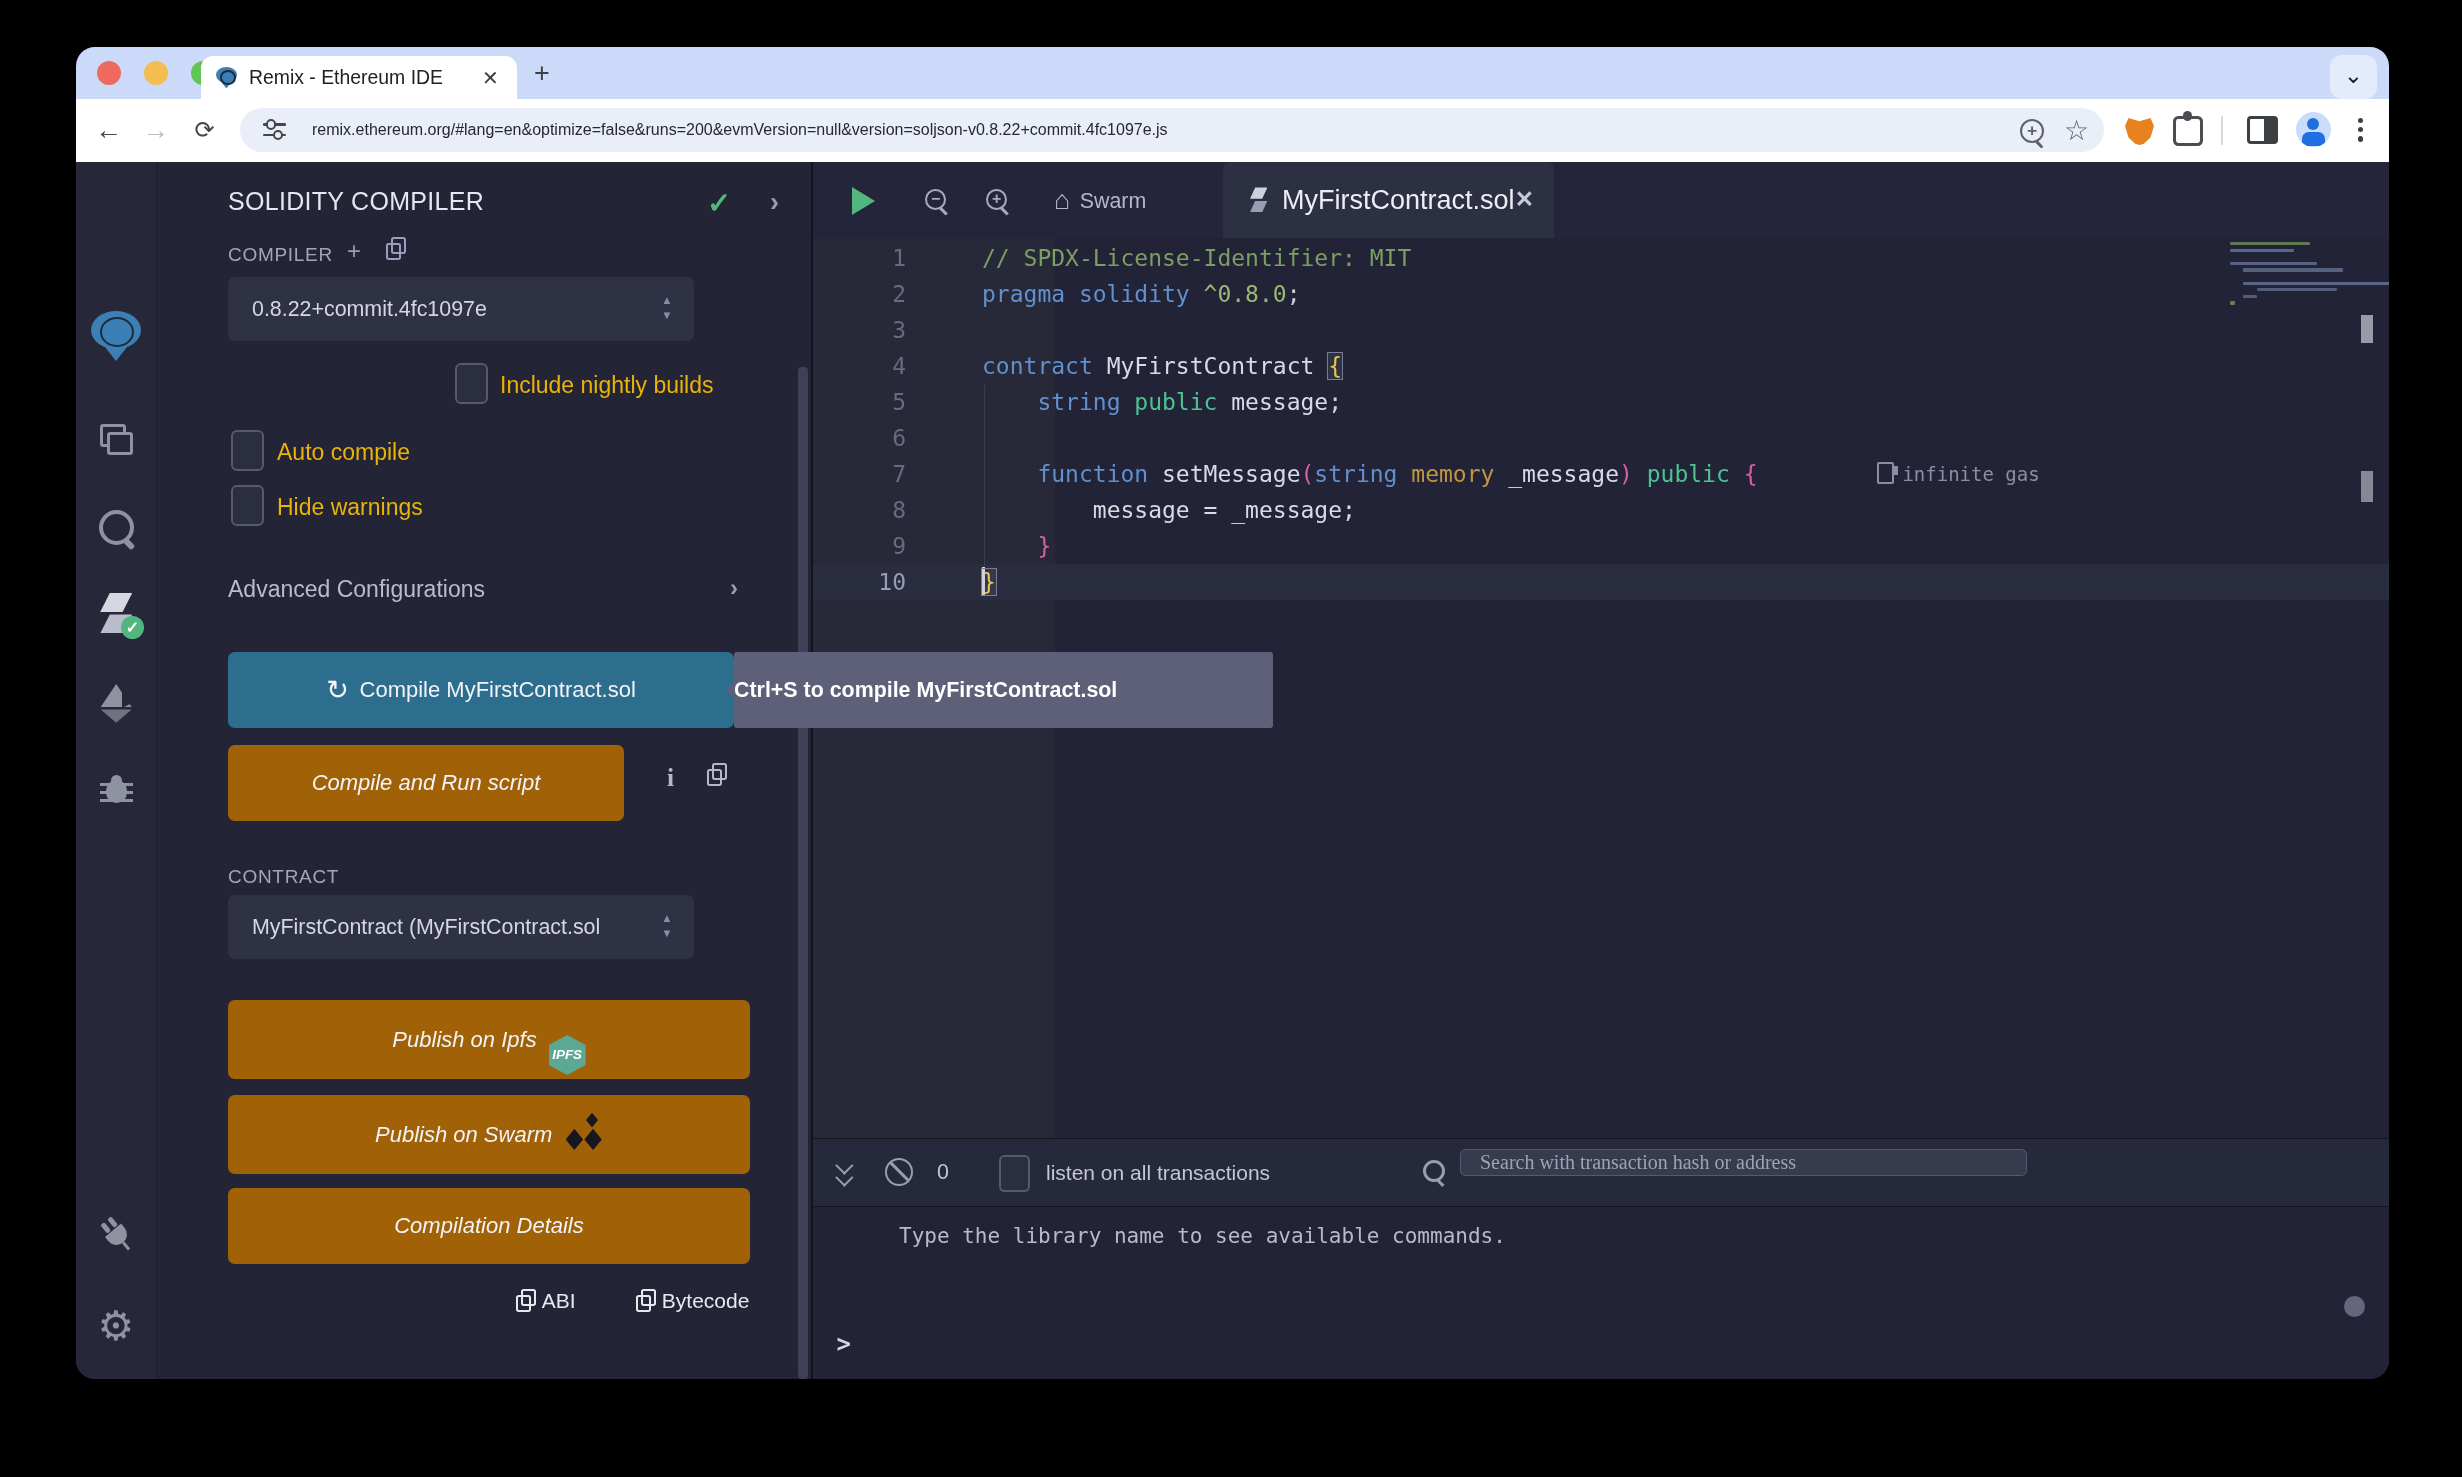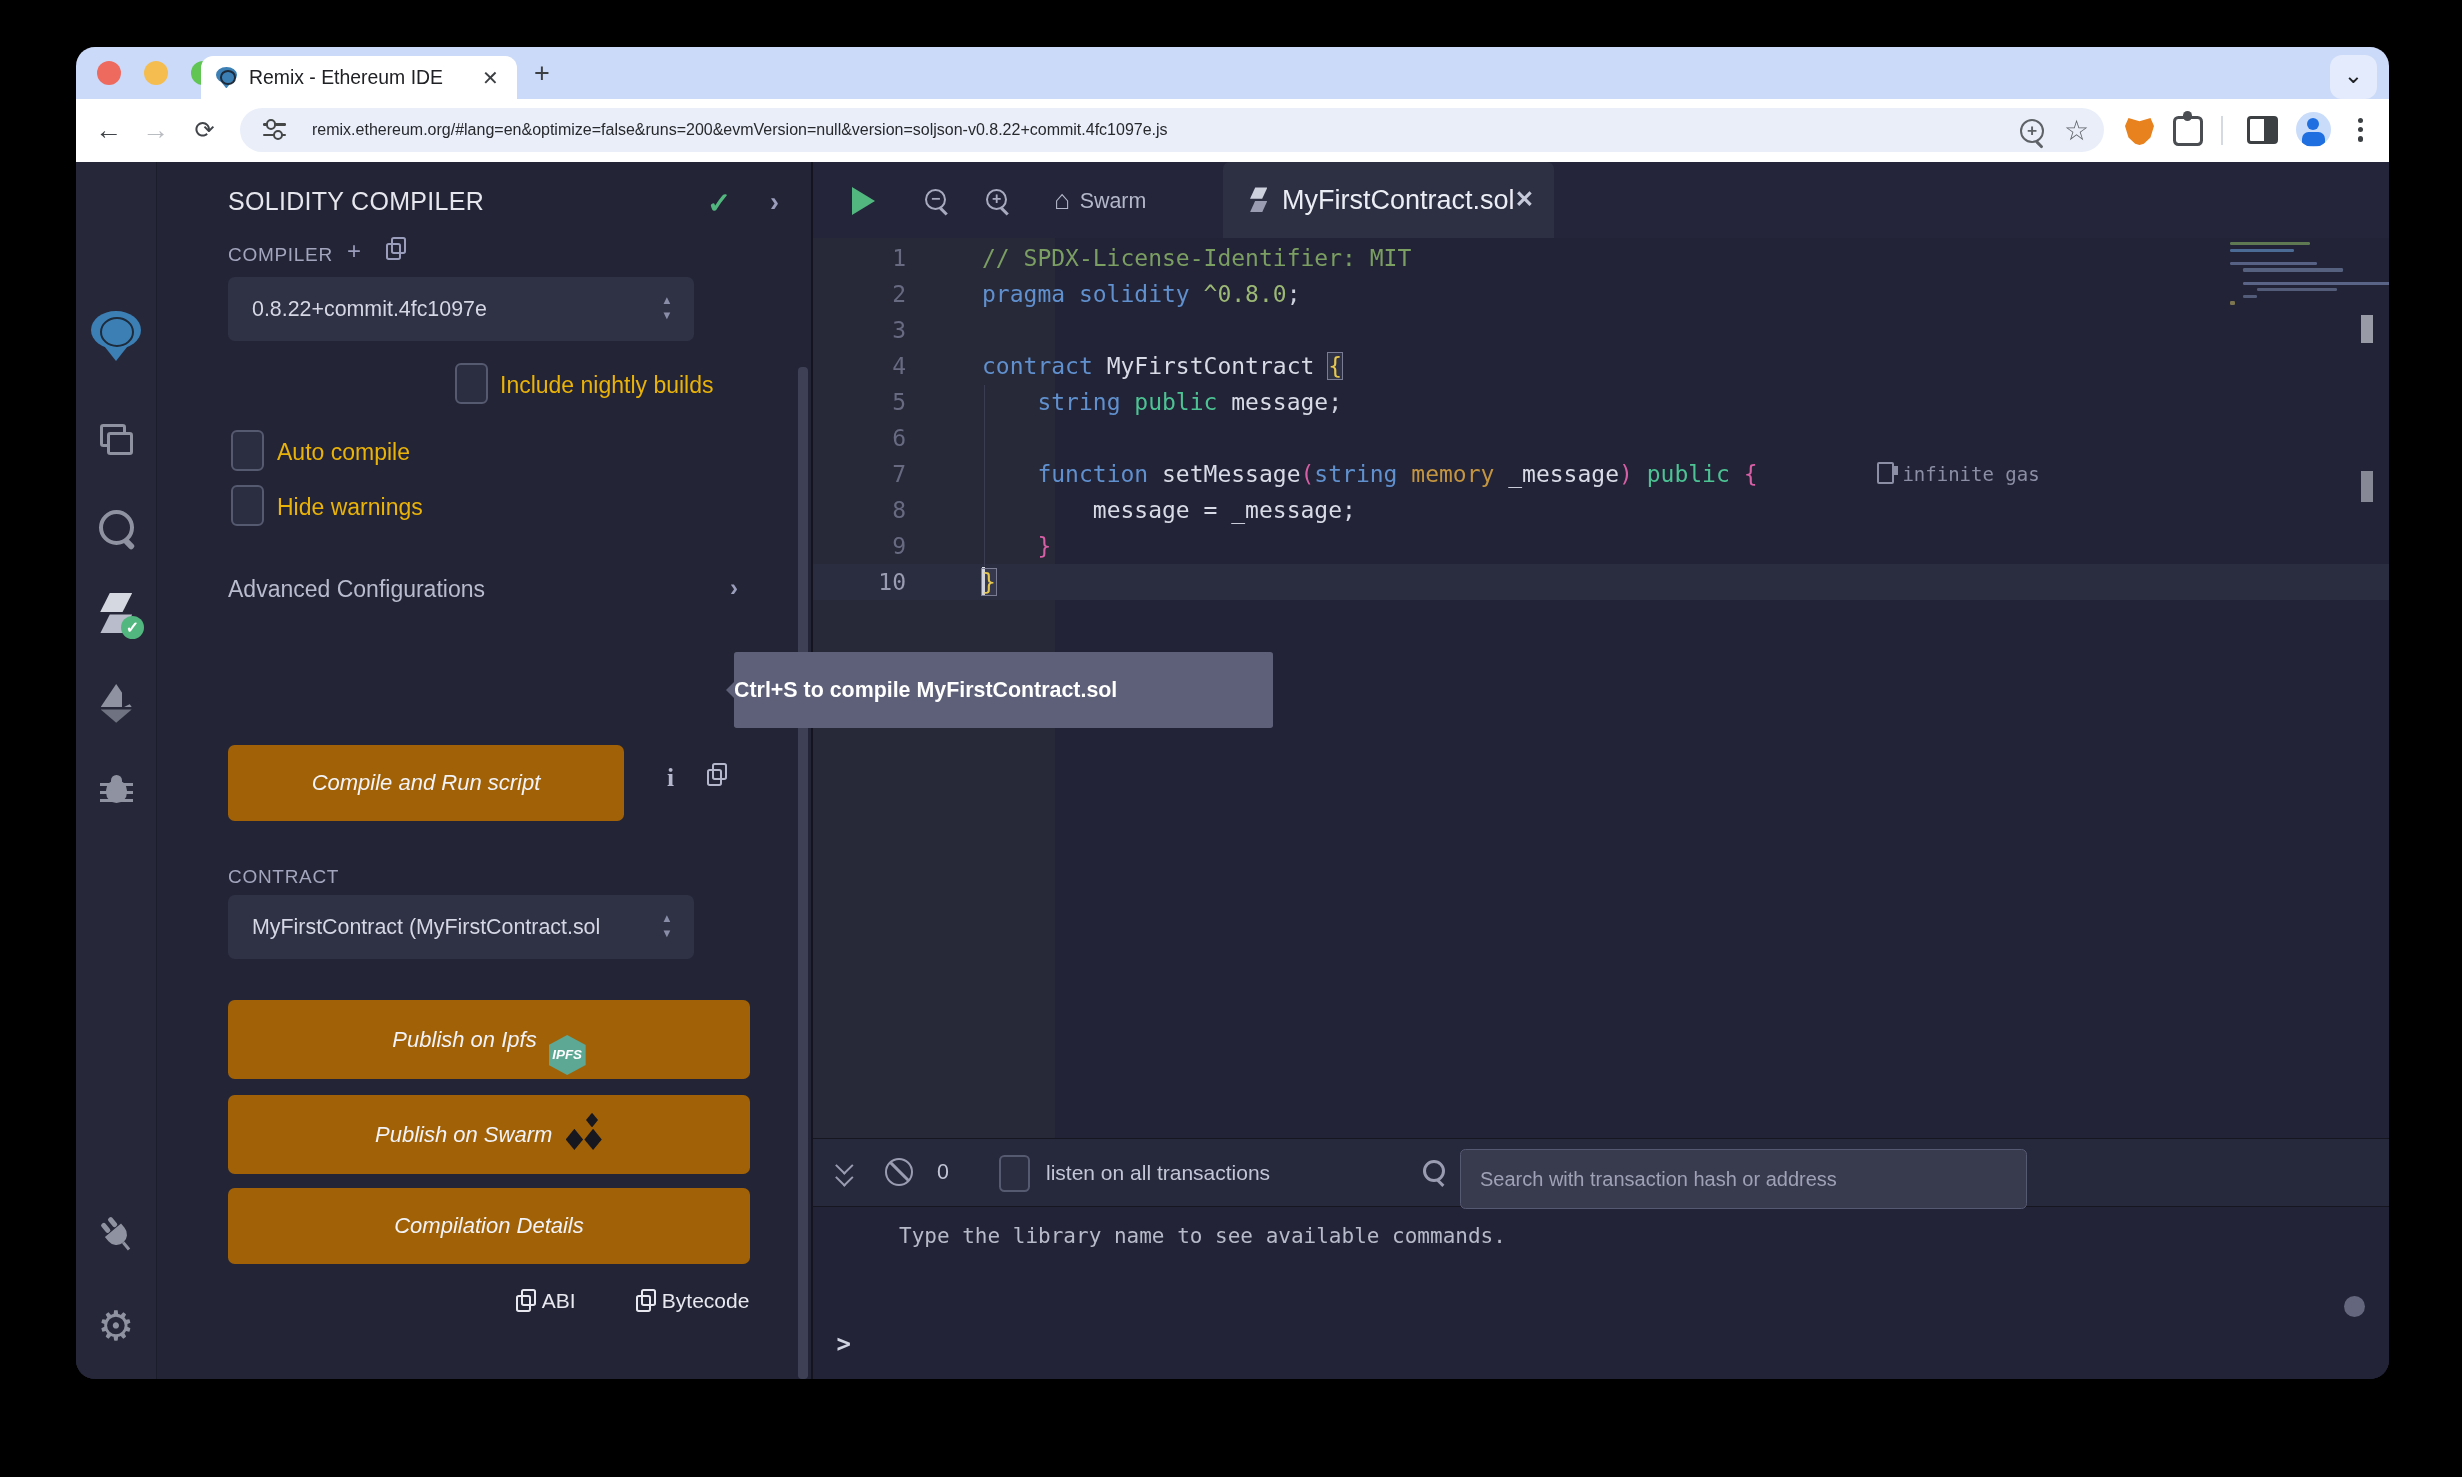--- a/index.html
+++ b/index.html
@@ -130,21 +130,21 @@
   .dblchev{position:absolute;left:25.4px;top:20px;width:16px;height:27px;}
   .dblchev i{position:absolute;left:0;width:10.7px;height:10.7px;border-right:2.7px solid #9a9db2;border-bottom:2.7px solid #9a9db2;transform:rotate(45deg);}
   .dblchev i:first-child{top:0}.dblchev i:last-child{top:12px}
   .blockico{position:absolute;left:72px;top:19px;width:24px;height:24px;border:2.7px solid #9a9db2;border-radius:50%;}
   .blockico::after{content:"";position:absolute;left:-1.3px;top:10px;width:27px;height:2.7px;background:#9a9db2;transform:rotate(45deg);}
   .termcount{position:absolute;left:124px;top:0;height:67px;line-height:67px;font-size:21.4px;color:#c3c6d6;}
   .termcb{position:absolute;left:186px;top:16px;width:27px;height:33px;background:#2b2d40;border:2px solid #565a70;border-radius:5.4px;}
   .termlabel{position:absolute;left:233px;top:0;height:67px;line-height:67px;font-size:21px;color:#c3c6d6;white-space:nowrap;}
   .termlens{position:absolute;left:610px;top:21.4px;width:16px;height:16px;border:3.3px solid #9a9db2;border-radius:50%;}
   .termlens::after{content:"";position:absolute;left:13.4px;top:16px;width:3.3px;height:8px;background:#9a9db2;transform:rotate(-45deg);}
-  #termsearch{position:absolute;left:647px;top:10px;width:567px;height:60px;background:#383a4e;border:1.3px solid #565972;border-radius:5.4px;color:#cfd2e2;font-size:20px;padding:8px 19px;outline:none;font-family:Liberation Sans, sans-serif;box-sizing:border-box;}
+  #termsearch{position:absolute;left:647px;top:10px;width:567px;height:27px;background:#383a4e;border:1.3px solid #565972;border-radius:5.4px;color:#cfd2e2;font-size:20px;padding:8px 19px;outline:none;font-family:Liberation Serif, serif;box-sizing:border-box;}
   #termsearch::placeholder{color:#9fa2b6;}
   .termhint{position:absolute;left:86px;top:85px;font-family:"DejaVu Sans Mono",monospace;font-size:21px;color:#b7bac9;white-space:pre;}
   .termprompt{position:absolute;left:23.4px;top:191px;font-family:"DejaVu Sans Mono",monospace;font-size:24px;color:#d0d3e0;font-weight:bold;}
   .termdot{position:absolute;left:1531px;top:157px;width:21.4px;height:21.4px;border-radius:50%;background:#63667c;}
 </style>
 </head>
 <body>
 
 <div id="window">
 
@@ -237,20 +237,23 @@
 
       <div class="cb" style="left:74px;top:268px"></div>
       <div class="cblabel" style="left:120px;top:277px">Auto compile</div>
 
       <div class="cb" style="left:74px;top:323px"></div>
       <div class="cblabel" style="left:120px;top:332px">Hide warnings</div>
 
       <div style="position:absolute;left:71px;top:414px;font-size:23px;color:#b9bcce">Advanced Configurations</div>
       <div class="pchev" style="left:573px;top:412px;font-size:24px">›</div>
 
+      <div class="btn teal" style="top:490px;width:506px;height:76px;line-height:76px">
+        <span style="font-size:27px;vertical-align:-2px;margin-right:10.7px">↻</span><span>Compile MyFirstContract.sol</span>
+      </div>
 
       <div class="btn gray" style="top:583px;width:396px;height:76px;line-height:76px">Compile and Run script</div>
       <div style="position:absolute;left:510px;top:601px;font-size:25.4px;font-weight:bold;color:#b5b8cc;font-family:'Liberation Serif',serif">i</div>
       <div style="position:absolute;left:550px;top:601px;color:#b5b8cc"><span class="copyico"><i></i><i></i></span></div>
 
       <div class="seclabel" style="left:71px;top:704px">CONTRACT</div>
       <div class="select" style="top:733px">
         <span class="val">MyFirstContract (MyFirstContract.sol</span>
         <span class="updown"><span>▲</span><br><span>▼</span></span>
       </div>

